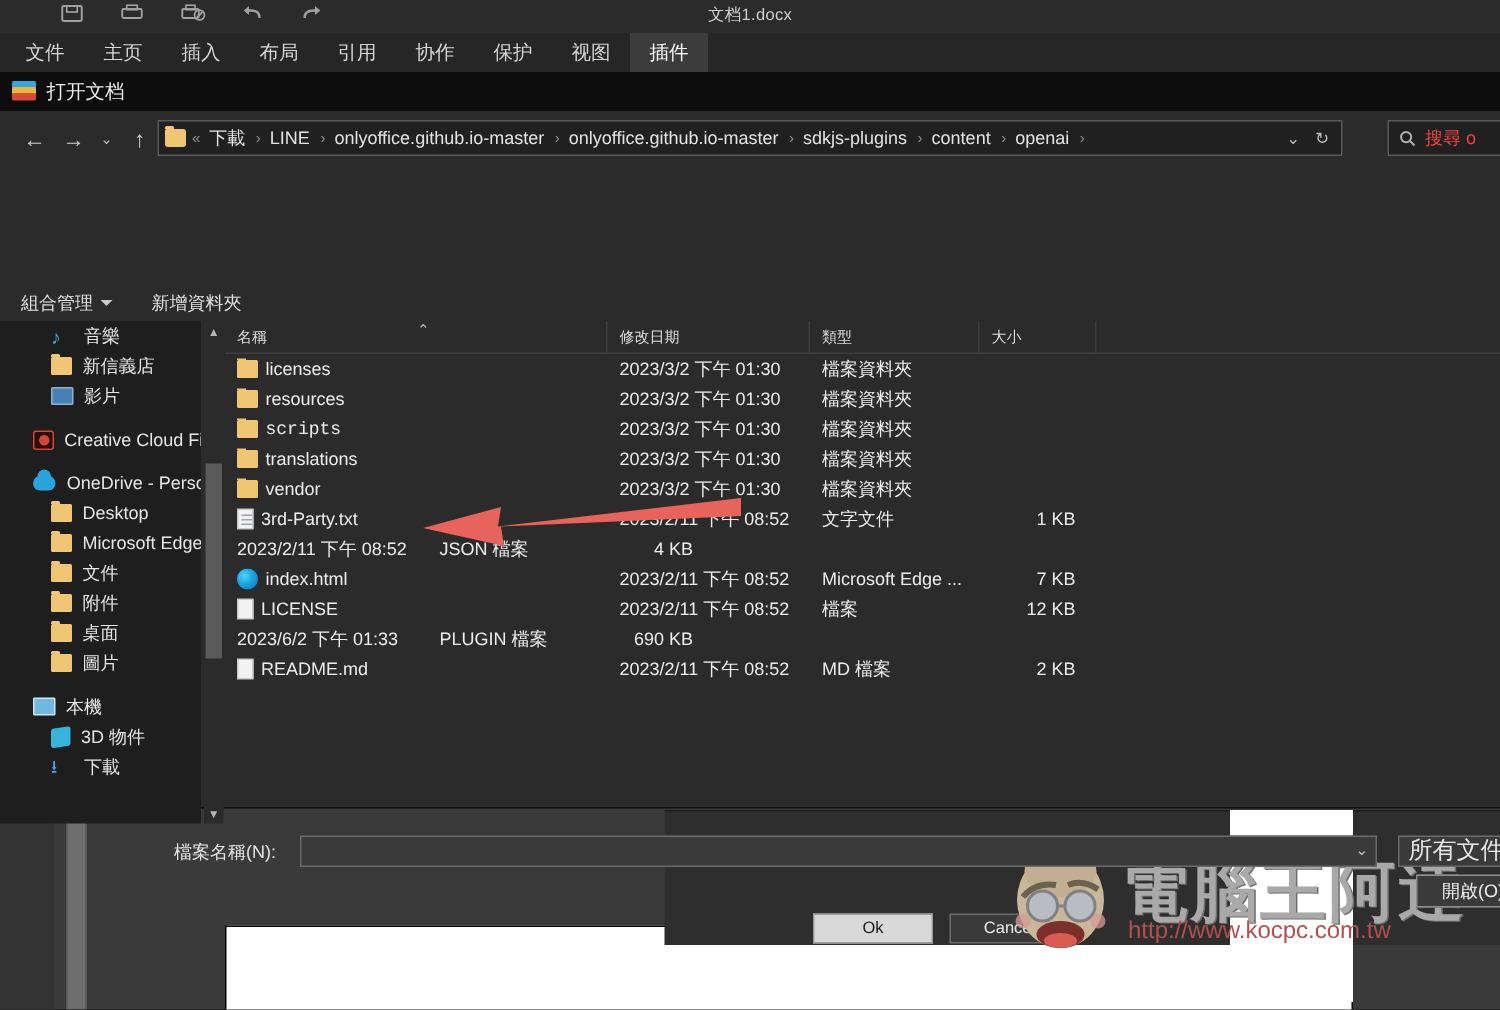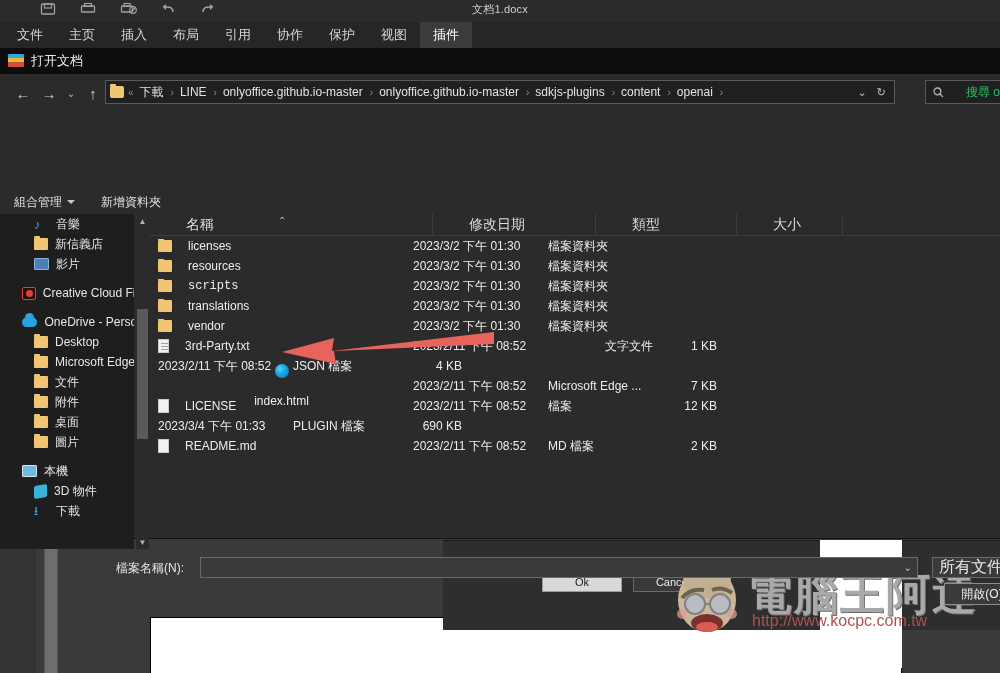--- a/index.html
+++ b/index.html
@@ -97,21 +97,21 @@
     background:#f0c674; border-radius:1px 1px 0 0;
   }
   .addr-right{ margin-left:auto; display:flex; align-items:center; gap:10px; padding-right:4px; }
   .addr-right span{ font-size:11px; color:#bdbdbd; cursor:default; }
 
   .searchbox{
     position:absolute; left:925px; top:80px; width:95px; height:24px;
     border:1px solid #5a5a5a; background:#202020;
     display:flex; align-items:center; gap:6px; padding:0 7px;
   }
-  .searchbox .ph{ font-size:12px; color:#22c55e; white-space:nowrap;margin-left:16px; }
+  .searchbox .ph{ font-size:12px; color:#ef4444; white-space:nowrap; }
 
   .cmdrow{ position:absolute; left:0; top:116px; width:1000px; height:24px; display:flex; align-items:center; padding-left:14px; gap:26px; }
   .cmd{ font-size:12px; color:#e0e0e0; display:flex; align-items:center; gap:5px; cursor:default; }
   .caret-dn{ width:0;height:0;border-left:4px solid transparent;border-right:4px solid transparent;border-top:4px solid #c9c9c9; display:inline-block; }
 
   
   .sidebar{
     position:absolute; left:0; top:140px; width:134px; height:335px;
     background:#1e1e1e; overflow:hidden;
   }
@@ -135,30 +135,30 @@
 
   .sb-scroll{ position:absolute; left:136px; top:140px; width:13px; height:335px; background:#2b2b2b; }
   .sb-arrow{ width:13px; height:14px; display:flex; align-items:center; justify-content:center; color:#b5b5b5; font-size:8px; }
   .sb-arrow.bot{ position:absolute; bottom:0; left:0; }
   .sb-thumb{ position:absolute; left:1px; width:11px; background:#5a5a5a; }
 
   
   .filelist{ position:absolute; left:150px; top:140px; width:850px; height:335px; }
   .hdr{ display:flex; height:22px; border-bottom:1px solid #3d3d3d; position:relative; }
   .hdr .hc{
-    font-size:14px; color:#dedede; display:flex; align-items:center;
-    padding-left:8px; border-right:1px solid #3d3d3d; cursor:default;margin-left:28px;
+    font-size:10px; color:#dedede; display:flex; align-items:center;
+    padding-left:8px; border-right:1px solid #3d3d3d; cursor:default;
   }
   .sort-caret{
     position:absolute; left:128px; top:1px; color:#b9b9b9; font-size:10px;
   }
   .row{ display:flex; height:20px; align-items:center; }
   .cell{ font-size:12px; color:#ededed; padding-left:8px; white-space:nowrap; overflow:hidden; }
   .cell.size{ text-align:right; padding-left:0; padding-right:14px; }
-  .cell.name{ display:flex; align-items:center; gap:16px; }
+  .cell.name{ display:flex; align-items:center; gap:5px; }
   .fld{ width:14px;height:12px;background:#f0c674;border-radius:1px; position:relative; flex:none; }
   .fld:before{ content:"";position:absolute;left:0;top:-2px;width:6px;height:2px;background:#f0c674;border-radius:1px 1px 0 0; }
   .doc-ico{
     width:11px;height:14px;background:#f2f2f2;border:1px solid #cccccc; position:relative; flex:none;
   }
   .doc-ico.lines:after{
     content:""; position:absolute; left:2px; top:3px; width:7px; height:1px; background:#9aa3ad;
     box-shadow:0 3px 0 #9aa3ad, 0 6px 0 #9aa3ad;
   }
   .edge-ico{
@@ -188,21 +188,21 @@
     display:flex; align-items:center; justify-content:center;
   }
   .openbtn span{ font-size:12px; color:#f0f0f0; white-space:nowrap; }
 
   
   .modal-strip{
     position:absolute; left:443px; top:540px; width:557px; height:90px;
     background:#2e2e2e; border-top:1px solid #1c1c1c;
   }
   .btn-ok, .btn-cancel{
-    position:absolute; top:572px; width:80px; height:20px;
+    position:absolute; top:609px; width:80px; height:20px;
     display:flex; align-items:center; justify-content:center;
     font-size:11px; color:#1b1b1b; background:#d9d9d9; border:1px solid #9a9a9a;
   }
   .btn-ok{ left:542px; }
   .btn-cancel{ left:633px; background:#3a3a3a; color:#ededed; border-color:#6a6a6a; }
 
   
   .arrow-svg{ position:absolute; left:272px; top:318px; width:222px; height:46px; pointer-events:none; }
   .wm-white{ position:absolute; left:820px; top:540px; width:82px; height:128px; background:#ffffff; }
   .wm-face{ position:absolute; left:668px; top:560px; width:78px; height:78px; }
@@ -450,48 +450,48 @@
             <div class="cell" style="width: 135px;">2023/3/2 下午 01:30</div>
             <div class="cell" style="width: 113px;">檔案資料夾</div>
             <div class="cell size" style="width: 78px;"></div>
           </div>
           <div class="row">
             <div class="cell name" style="width: 255px;">
               <span class="doc-ico lines"></span>
               <span>3rd-Party.txt</span>
             </div>
             <div class="cell" style="width: 135px;">2023/2/11 下午 08:52</div>
-            <div class="cell" style="width: 113px; text-align: right;">文字文件</div>
+            <div class="cell" style="width: 113px;">文字文件</div>
             <div class="cell size" style="width: 78px;">1 KB</div>
           </div>
           <div class="row">
             <div class="cell" style="width: 135px;">2023/2/11 下午 08:52</div>
             <div class="cell" style="width: 113px;">JSON 檔案</div>
             <div class="cell size" style="width: 78px;">4 KB</div>
           </div>
           <div class="row">
-            <div class="cell name" style="width: 255px; flex-direction: column;">
+            <div class="cell name" style="width: 255px;">
               <span class="edge-ico"></span>
               <span>index.html</span>
             </div>
             <div class="cell" style="width: 135px;">2023/2/11 下午 08:52</div>
             <div class="cell" style="width: 113px;">Microsoft Edge ...</div>
             <div class="cell size" style="width: 78px;">7 KB</div>
           </div>
           <div class="row">
             <div class="cell name" style="width: 255px;">
               <span class="doc-ico"></span>
               <span>LICENSE</span>
             </div>
             <div class="cell" style="width: 135px;">2023/2/11 下午 08:52</div>
             <div class="cell" style="width: 113px;">檔案</div>
             <div class="cell size" style="width: 78px;">12 KB</div>
           </div>
           <div class="row">
-            <div class="cell" style="width: 135px;">2023/3/4 下午 01:33</div>
+            <div class="cell" style="width: 135px;">2023/6/2 下午 01:33</div>
             <div class="cell" style="width: 113px;">PLUGIN 檔案</div>
             <div class="cell size" style="width: 78px;">690 KB</div>
           </div>
           <div class="row">
             <div class="cell name" style="width: 255px;">
               <span class="doc-ico"></span>
               <span>README.md</span>
             </div>
             <div class="cell" style="width: 135px;">2023/2/11 下午 08:52</div>
             <div class="cell" style="width: 113px;">MD 檔案</div>

